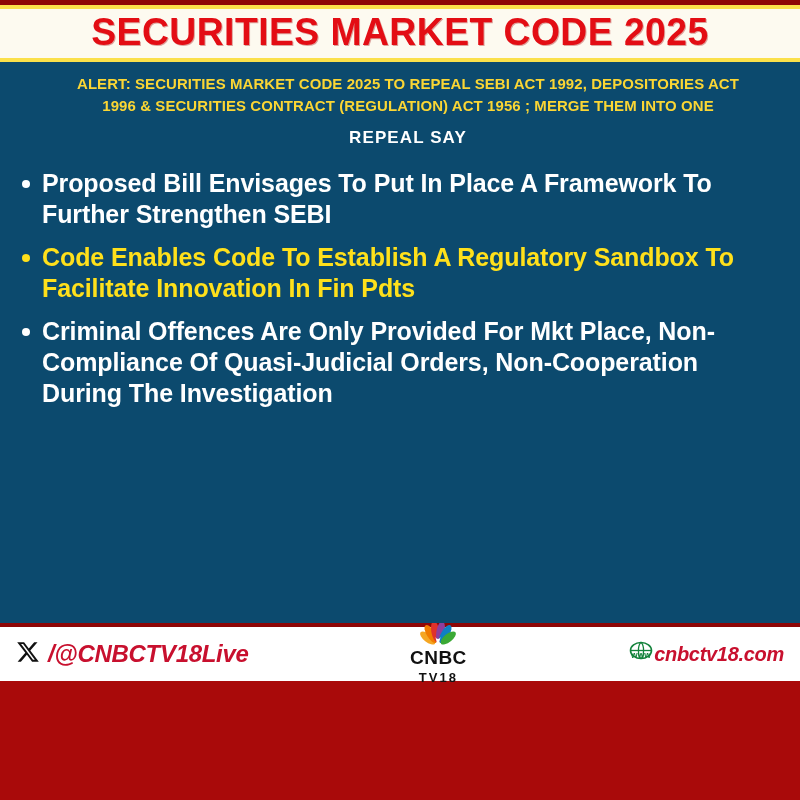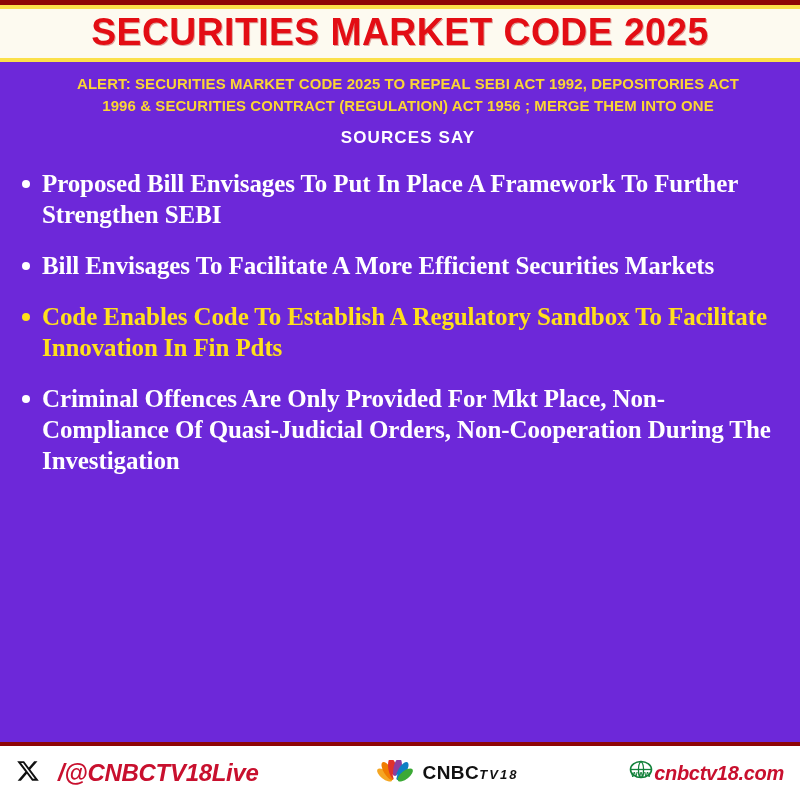--- a/index.html
+++ b/index.html
@@ -4,22 +4,22 @@
 <style>
   * { margin:0; padding:0; box-sizing:border-box; }
   html,body { width:800px; height:800px; }
   body {
     font-family:"Liberation Sans", sans-serif;
     background:#A90A0A;
     overflow:hidden;
   }
   .card {
     position:relative;
-    width:800px; height:800px;
-    background:#6d28d9;
+    width:800px; height:681px;
+    background:#0c4a6e;
     display:flex; flex-direction:column;
   }
 
   
   .edge-red { height:5px; background:#8E0606; flex:0 0 auto; }
   .edge-gold { height:4px; background:#FBE04A; flex:0 0 auto; }
 
   
   .headline-banner {
     flex:0 0 auto;
@@ -60,22 +60,21 @@
     font-size:17px;
     letter-spacing:1.1px;
   }
 
   
   .bullets {
     flex:1 1 auto;
     padding:20px 18px 0 18px;
     display:flex;
     flex-direction:column;
-    gap:20px;
-    font-family:Liberation Serif, serif;
+    gap:12px;
   }
   .bullet {
     display:flex;
     align-items:flex-start;
     gap:12px;
   }
   .bullet-dot {
     flex:0 0 auto;
     width:8px; height:8px;
     border-radius:50%;
@@ -98,42 +97,42 @@
   .footer {
     flex:0 0 auto;
     height:54px;
     background:#FFFFFF;
     display:flex;
     align-items:center;
     justify-content:space-between;
     padding:0 16px;
   }
   .footer-left {
-    display:flex; align-items:center; gap:18px;
+    display:flex; align-items:center; gap:8px;
   }
   .x-glyph {
     font-weight:bold; font-size:25px; color:#111; line-height:1;
     display:inline-block;
   }
   .handle {
     font-weight:bold; font-style:italic; font-size:24px;
     color:#C8102E; letter-spacing:-0.3px;
   }
   .footer-center {
-    display:flex; flex-direction:row; align-items:center;
+    display:flex; flex-direction:column; align-items:center;
     margin-top:-2px;
   }
   .peacock { display:block; }
   .cnbc-word {
     font-weight:bold; font-size:19px; color:#111;
     letter-spacing:0.5px; line-height:1; margin-top:1px;
   }
   .tv18-word {
     font-weight:bold; font-size:13px; color:#111;
-    letter-spacing:2px; line-height:1; margin-top:4px;font-style:italic;
+    letter-spacing:2px; line-height:1; margin-top:4px;
   }
   .footer-right { display:flex; align-items:center; }
   .site {
     font-weight:bold; font-style:italic; font-size:20px;
     color:#C8102E; letter-spacing:-0.3px;
   }
 </style>
 </head>
 <body>
 
@@ -144,34 +143,30 @@
 
   <div class="headline-banner">
     <div class="headline">SECURITIES MARKET CODE 2025</div>
   </div>
 
   <div class="edge-gold"></div>
 
   <div class="alert-block">
     <div class="alert-line">ALERT: SECURITIES MARKET CODE 2025 TO REPEAL SEBI ACT 1992, DEPOSITORIES ACT</div>
     <div class="alert-line">1996 &amp; SECURITIES CONTRACT (REGULATION) ACT 1956 ; MERGE THEM INTO ONE</div>
-    <div class="sources-say">SOURCES SAY</div>
+    <div class="sources-say">REPEAL SAY</div>
   </div>
 
   <div class="bullets">
 
     <div class="bullet">
       <span class="bullet-dot c-white-dot"></span>
       <span class="bullet-text c-white">Proposed Bill Envisages To Put In Place A Framework To Further Strengthen SEBI</span>
     </div>
 
-    <div class="bullet">
-      <span class="bullet-dot c-white-dot"></span>
-      <span class="bullet-text c-white">Bill Envisages To Facilitate A More Efficient Securities Markets</span>
-    </div>
 
     <div class="bullet">
       <span class="bullet-dot c-yellow-dot"></span>
       <span class="bullet-text c-yellow">Code Enables Code To Establish A Regulatory Sandbox To Facilitate Innovation In Fin Pdts</span>
     </div>
 
 
 
     <div class="bullet">
       <span class="bullet-dot c-white-dot"></span>

